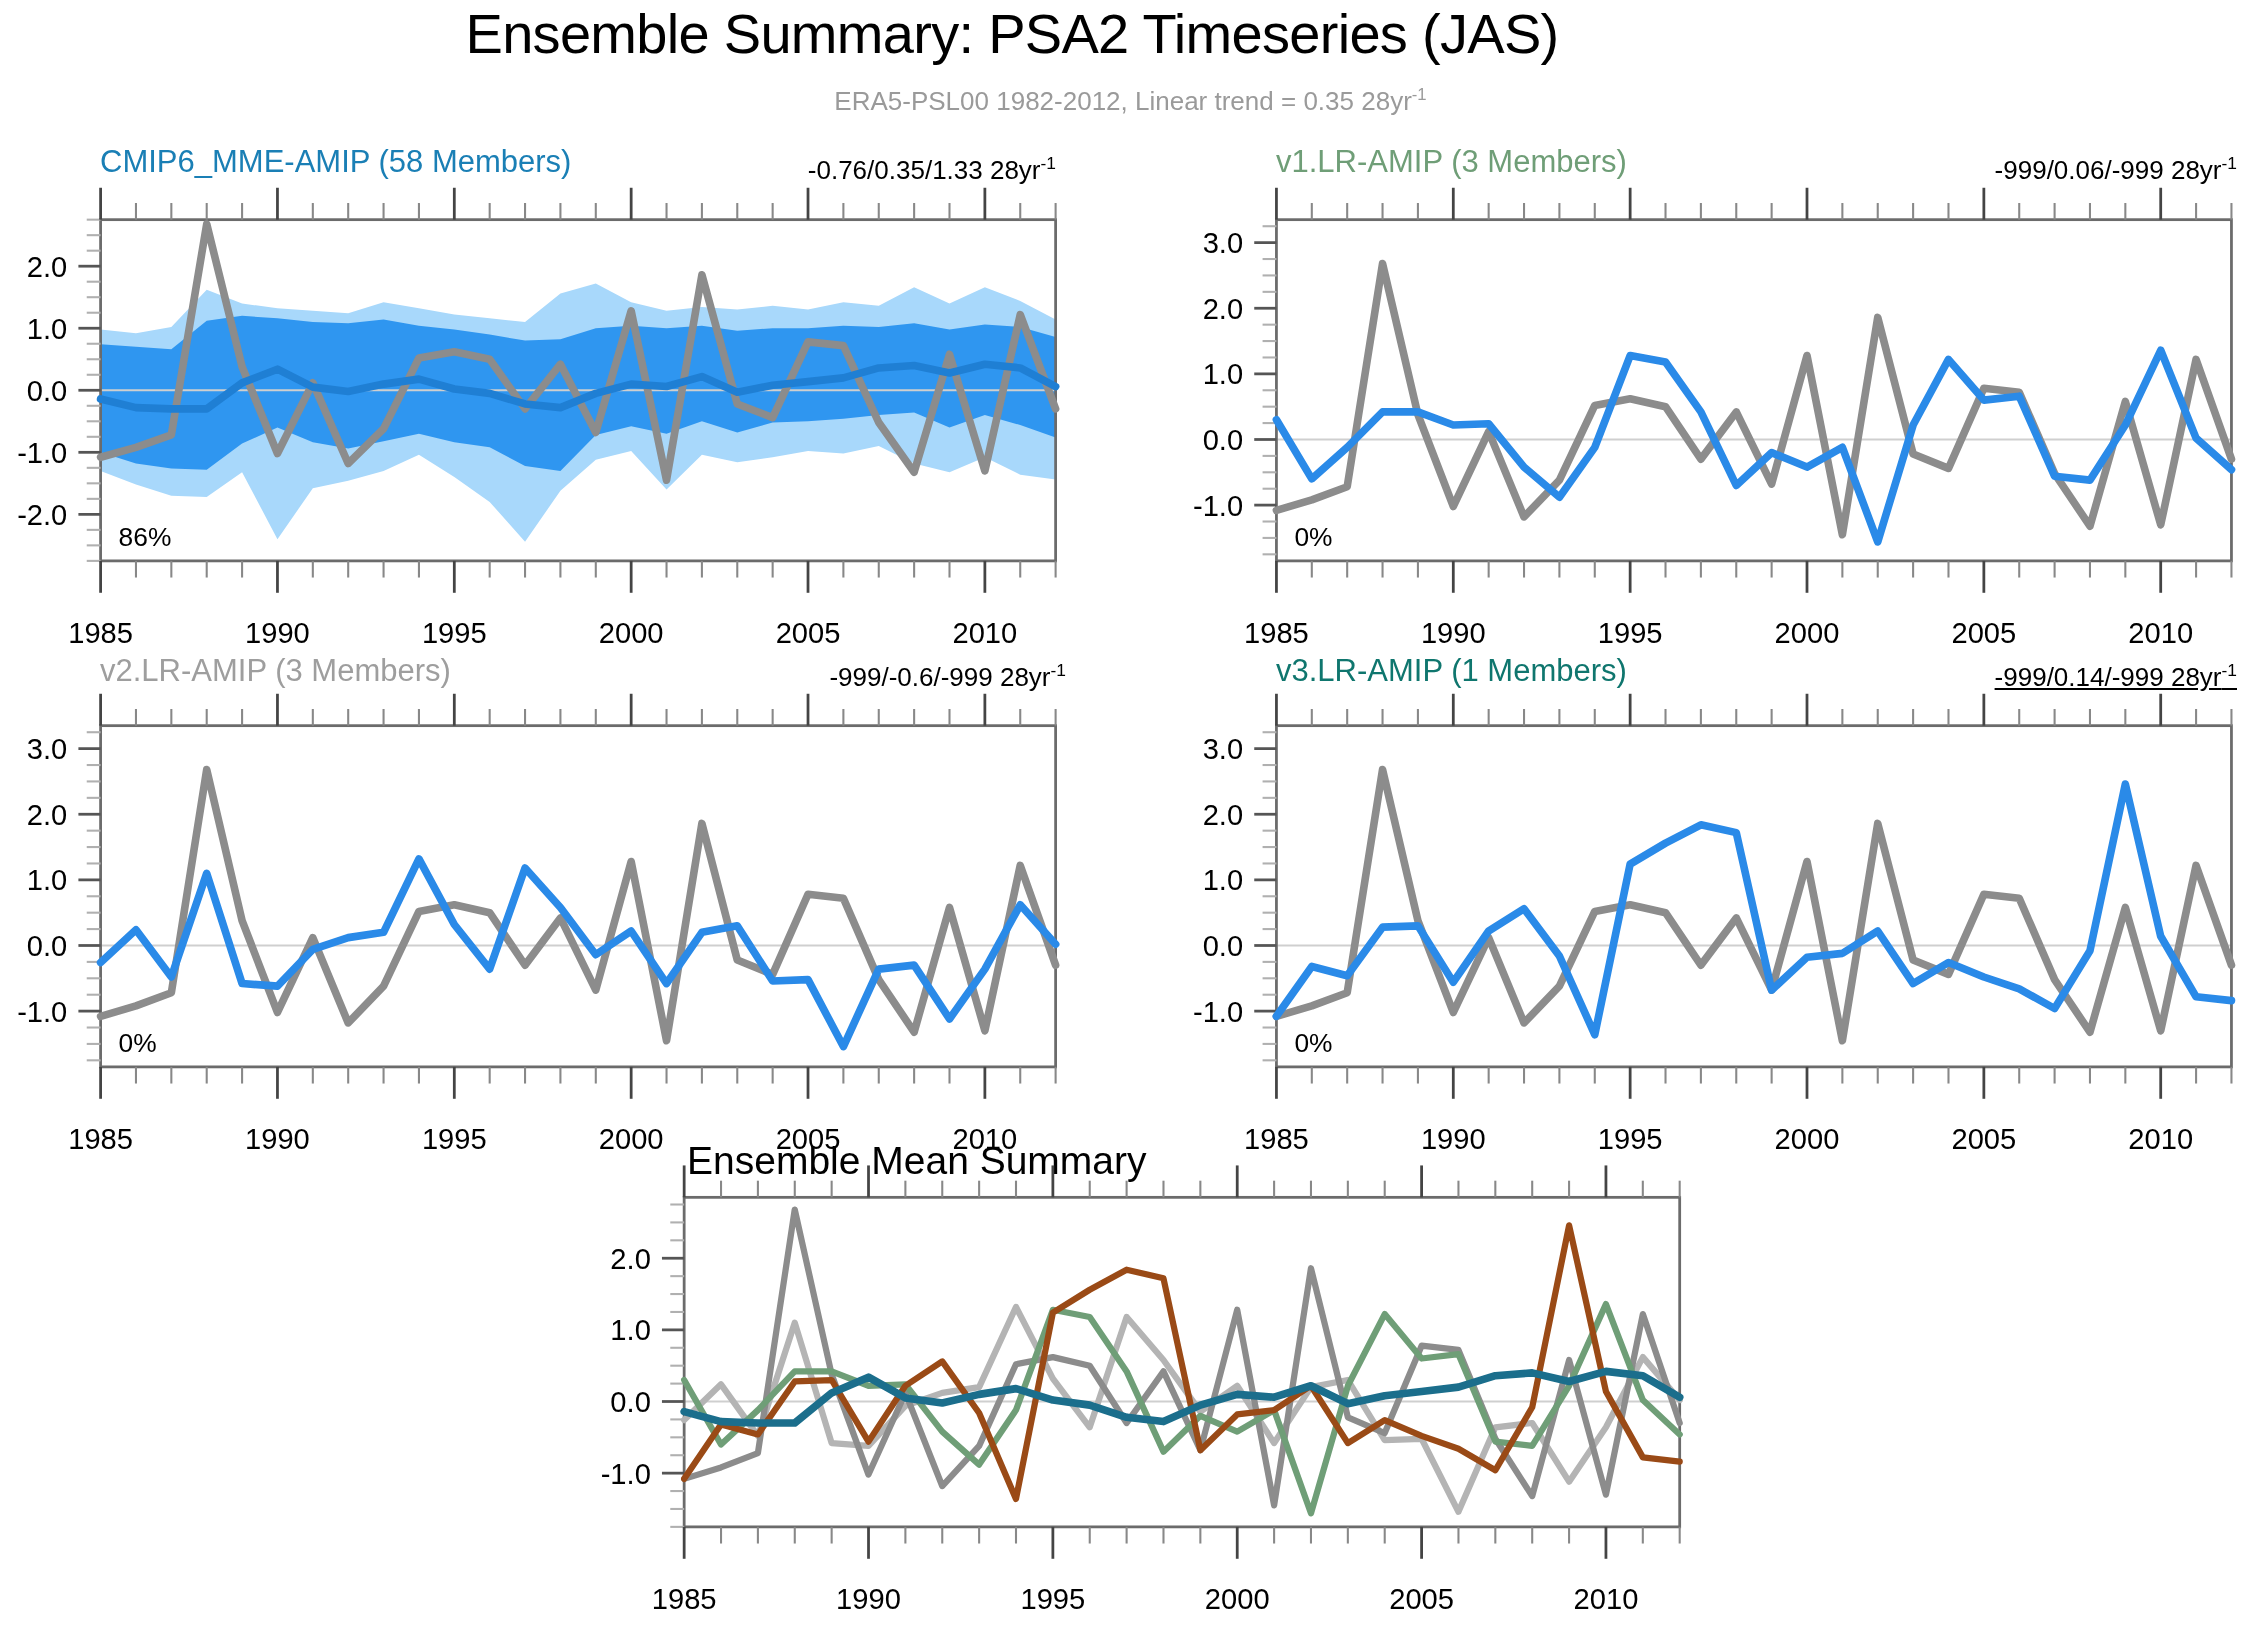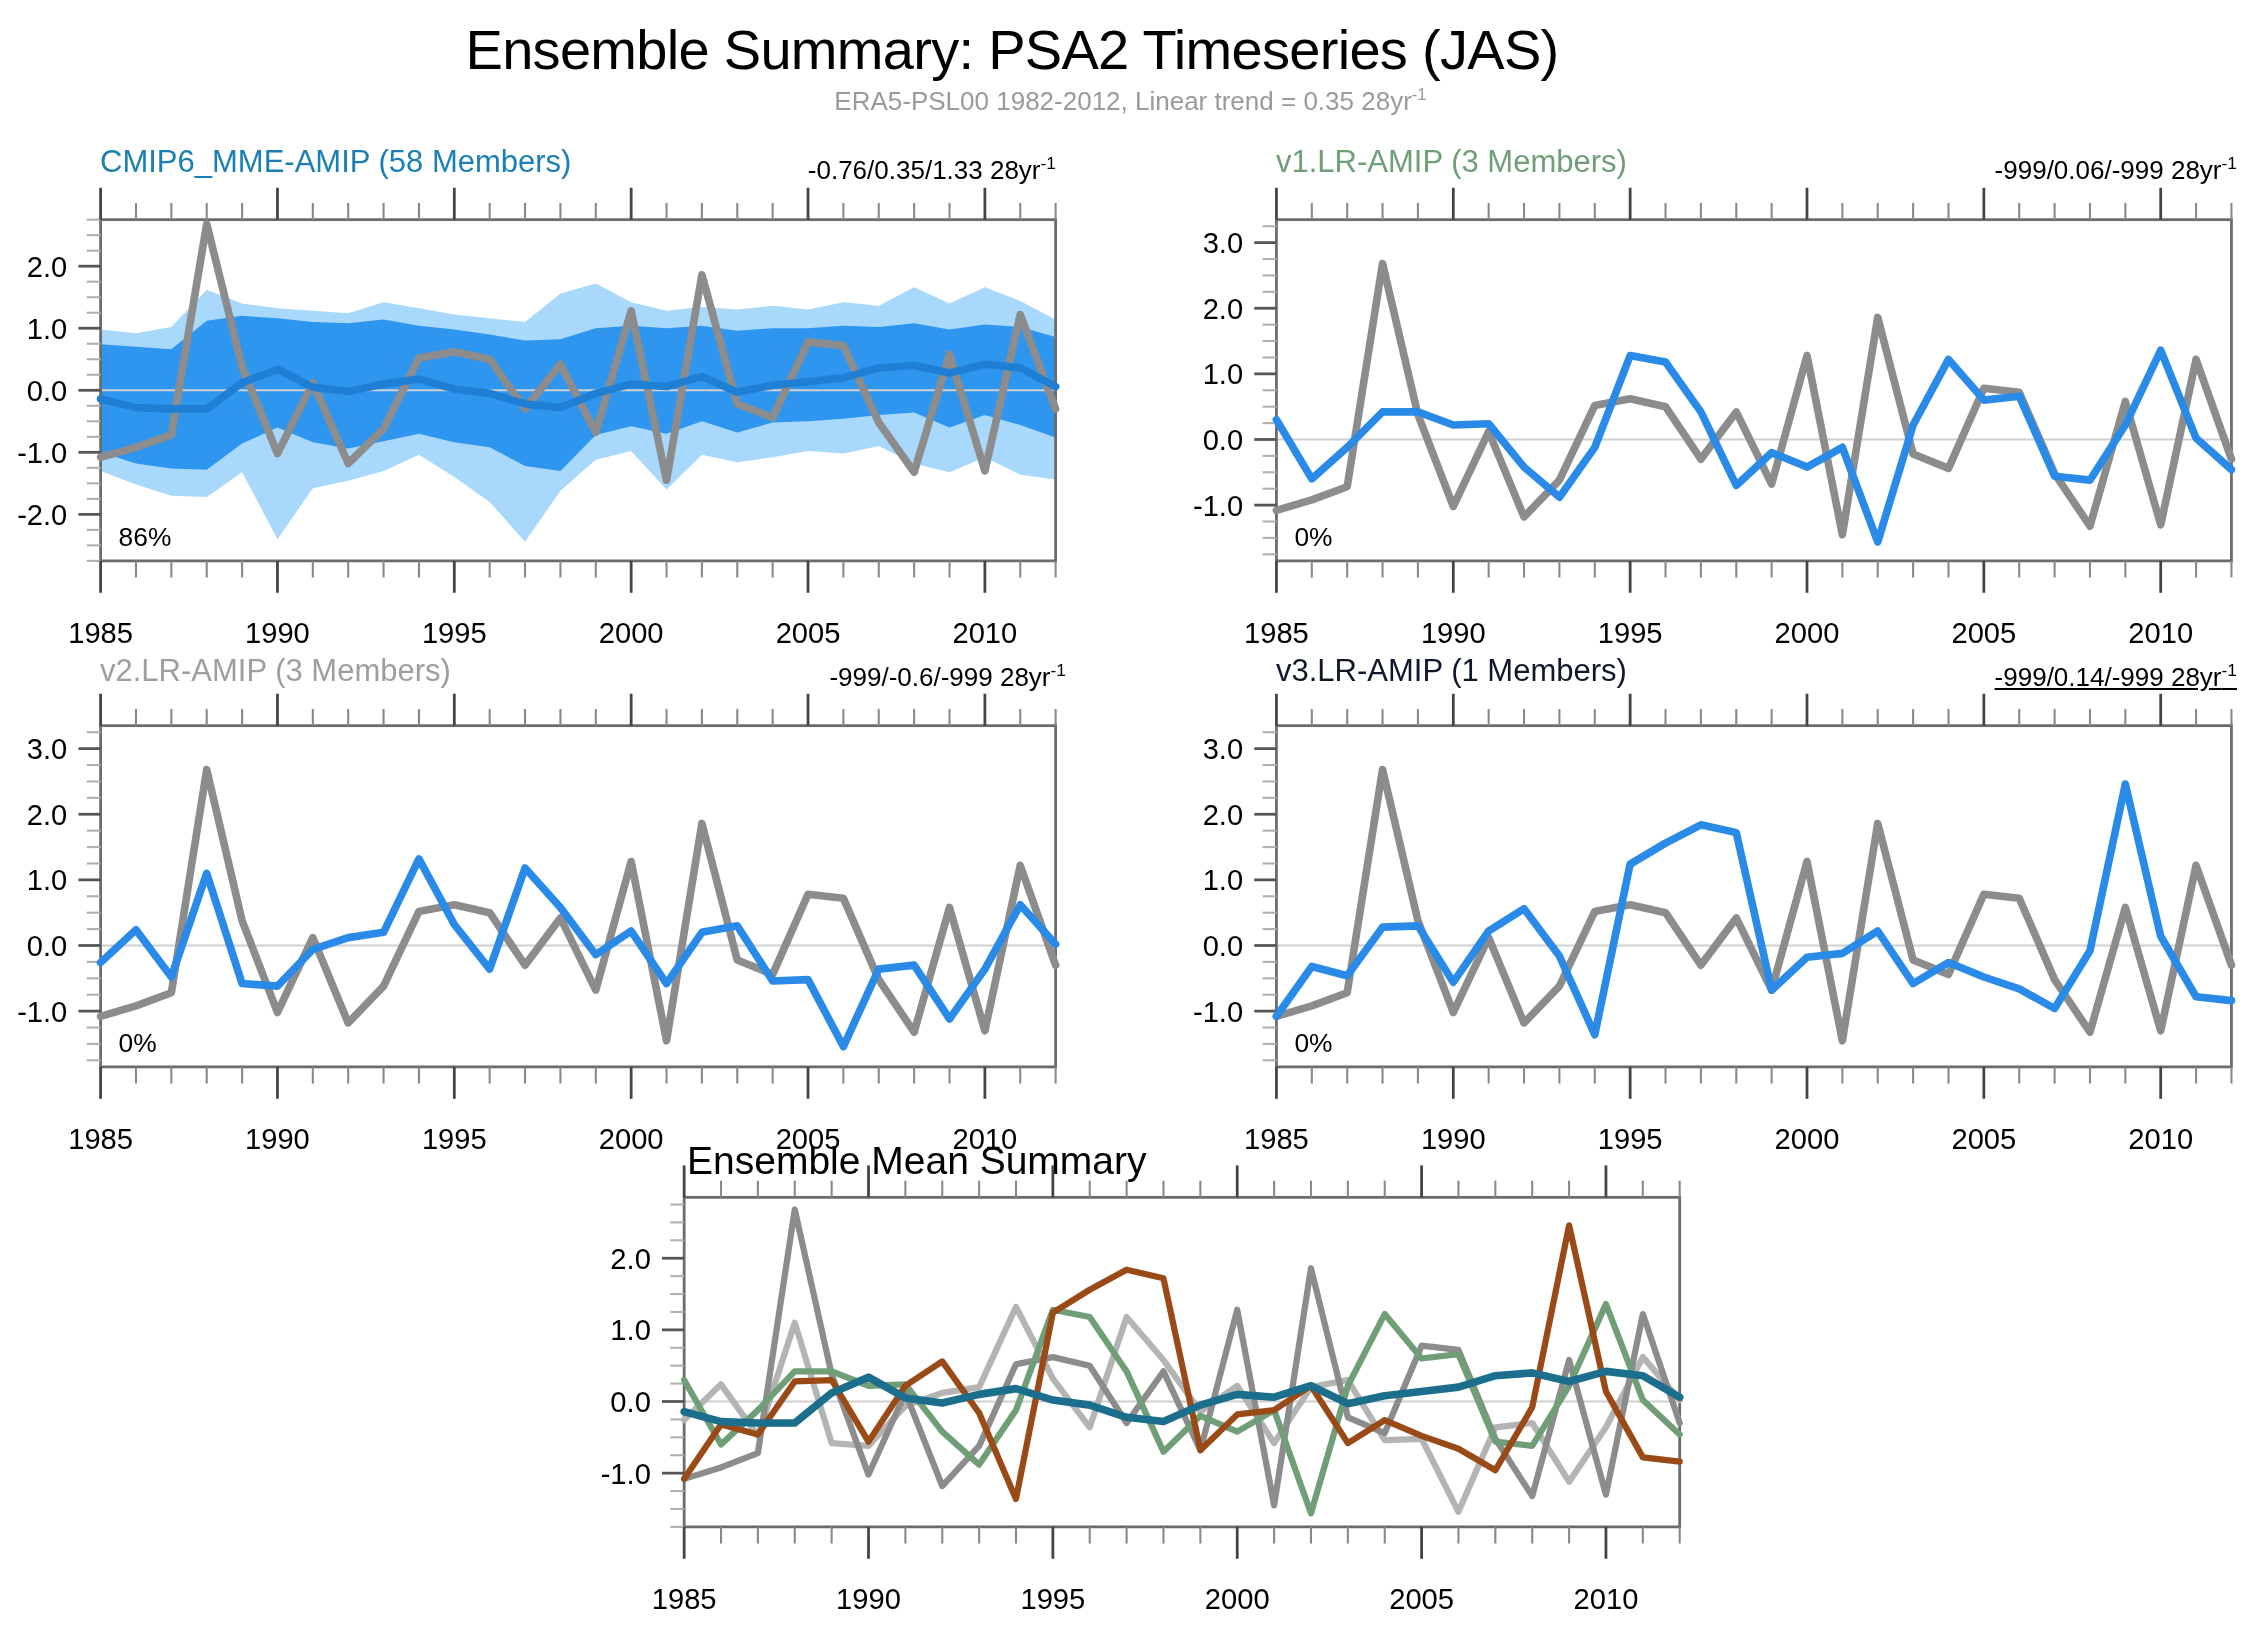--- a/index.html
+++ b/index.html
@@ -1,18 +1,18 @@
 <!DOCTYPE html>
 <html style="font-size:11px"><head>
 <meta charset="utf-8">
 <style>
   html,body{margin:0;padding:0;background:#ffffff;}
   body{width:2261px;height:1634px;position:relative;
        font-family:"Liberation Sans","DejaVu Sans",sans-serif;color:#000;}
-  .title{position:absolute;left:0;top:17px;width:2024px;text-align:center;
+  .title{position:absolute;left:0;top:1px;width:2024px;text-align:center;
          font-size:56px;letter-spacing:-0.7px;color:#000;}
   .subtitle{position:absolute;left:0;top:85px;width:2261px;text-align:center;
             font-size:26px;color:#9a9a9a;}
   .subtitle sup{font-size:16.7px;vertical-align:super;}
   .panel{position:absolute;}
   .p-title{position:absolute;font-size:31px;white-space:nowrap;}
   .p-trend{position:absolute;font-size:26px;white-space:nowrap;color:#000;text-align:right;}
   .p-trend sup{font-size:17.4px;vertical-align:super;}
   .pct{font-size:38px;fill:#000;}
   svg{display:block;overflow:visible;}
@@ -323,21 +323,21 @@
       <text x="654" y="647" text-anchor="middle" class="xtick">1995</text>
       <text x="909" y="647" text-anchor="middle" class="xtick">2000</text>
       <text x="1164" y="647" text-anchor="middle" class="xtick">2005</text>
       <text x="1419" y="647" text-anchor="middle" class="xtick">2010</text>
       <path d="M144.0,456.1 L195.0,441.0 L246.0,422.1 L297.0,100.4 L348.0,318.0 L399.0,450.5 L450.0,342.6 L501.0,465.6 L552.0,412.6 L603.0,304.8 L654.0,295.3 L705.0,306.7 L756.0,382.3 L807.0,314.2 L858.0,418.3 L909.0,232.9 L960.0,491.2 L1011.0,178.0 L1062.0,374.8 L1113.0,395.6 L1164.0,280.2 L1215.0,285.8 L1266.0,403.2 L1317.0,478.9 L1368.0,299.1 L1419.0,477.0 L1470.0,238.5 L1521.0,382.3 " fill="none" stroke="#8c8c8c" stroke-width="11" stroke-linejoin="round" stroke-linecap="round"></path>
       <path d="M144.0,378.6 L195.0,331.3 L246.0,399.4 L297.0,249.9 L348.0,408.8 L399.0,412.6 L450.0,359.6 L501.0,342.6 L552.0,335.0 L603.0,229.1 L654.0,323.7 L705.0,388.0 L756.0,242.3 L807.0,299.1 L858.0,367.2 L909.0,333.1 L960.0,408.8 L1011.0,335.0 L1062.0,325.6 L1113.0,405.1 L1164.0,403.2 L1215.0,499.7 L1266.0,388.0 L1317.0,382.3 L1368.0,459.9 L1419.0,388.0 L1470.0,295.3 L1521.0,352.1 " fill="none" stroke="#2a8ae8" stroke-width="11" stroke-linejoin="round" stroke-linecap="round"></path>
       <text x="170" y="507" class="pct">0%</text>
     </svg>
 </div>
 
-<div class="p-title" id="t-v3" style="left: 1276px; top: 653px; color: #0f172a;">v3.LR-AMIP (1 Members)</div>
+<div class="p-title" id="t-v3" style="left: 1276px; top: 653px; color: #0f766e;">v3.LR-AMIP (1 Members)</div>
 <div class="p-trend" style="left:1875px;top:660px;width:362px;text-decoration:underline;"><span id="tr-v3">-999/0.14/-999 28yr</span><sup id="trs-v3">-1</sup></div>
 <div class="panel" style="left:1176px;top:700px;">
   <svg id="svg-v3" width="1090" height="430" viewBox="0 0 1570 620">
       <line x1="144" y1="353.96153846153845" x2="1521" y2="353.96153846153845" stroke="#cfcfcf" stroke-width="3"></line>
       <rect x="144" y="37" width="1377" height="492" fill="none" stroke="#6b6b6b" stroke-width="4"></rect>
       <line x1="112" y1="448.5769230769231" x2="144" y2="448.5769230769231" stroke="#555" stroke-width="4"></line>
       <text x="96" y="463.5769230769231" text-anchor="end" class="ytick">-1.0</text>
       <line x1="112" y1="353.96153846153845" x2="144" y2="353.96153846153845" stroke="#555" stroke-width="4"></line>
       <text x="96" y="368.96153846153845" text-anchor="end" class="ytick">0.0</text>
       <line x1="112" y1="259.3461538461538" x2="144" y2="259.3461538461538" stroke="#555" stroke-width="4"></line>

